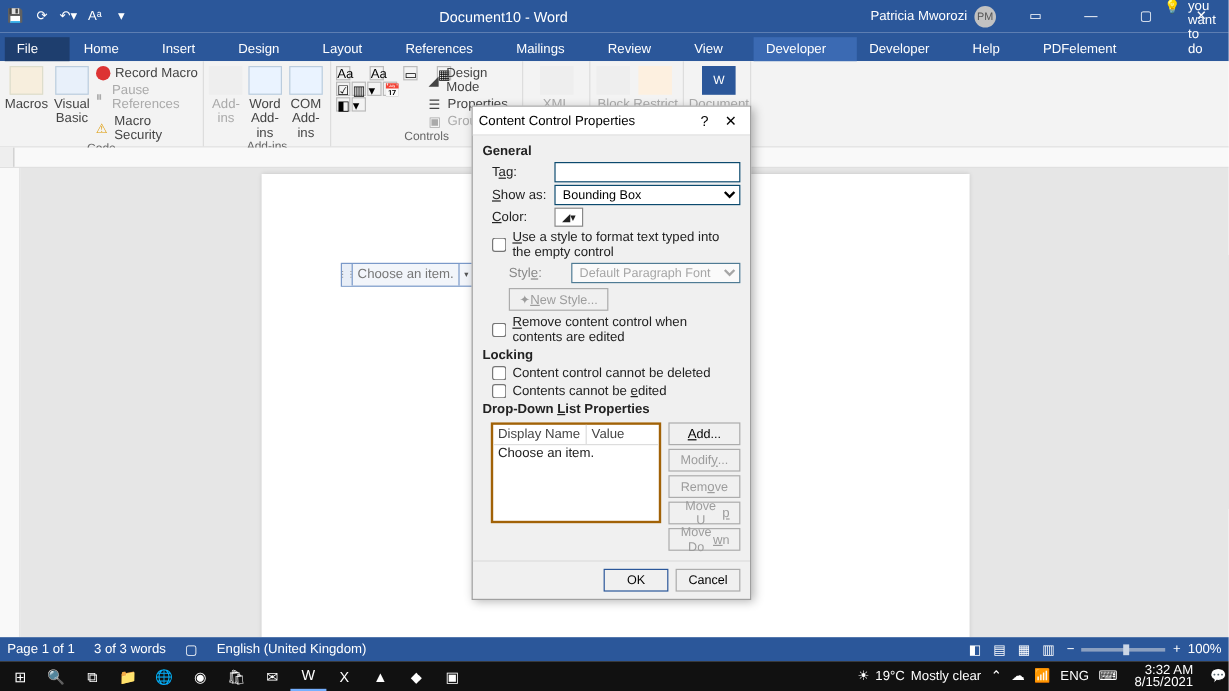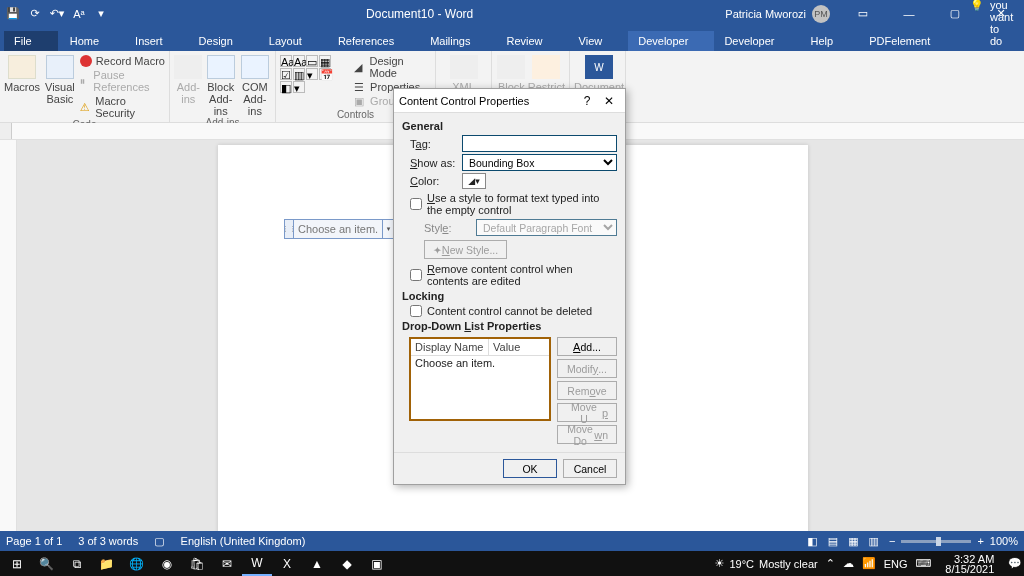--- a/index.html
+++ b/index.html
@@ -159,33 +159,33 @@
     <div class="glabel">Code</div>
   </div>
   <div class="rgroup" style="width:106px">
     <div class="rgtop">
       <div class="bigbtn" style="width:32px;color:#aaa">
           <div class="ico" style="background:#eee"></div>
           <span>Add-ins</span>
         </div>
       <div class="bigbtn" style="width:38px">
           <div class="ico" style="background:#eaf3ff;border:1px solid #bcd"></div>
-          <span>Block Add-ins</span>
+          <span>Word Add-ins</span>
         </div>
       <div class="bigbtn" style="width:36px">
           <div class="ico" style="background:#eaf3ff;border:1px solid #bcd"></div>
           <span>COM Add-ins</span>
         </div>
     </div>
     <div class="glabel">Add-ins</div>
   </div>
   <div class="rgroup" style="width:160px">
     <div class="rgtop">
       <div style="display:flex;flex-direction:column;gap:1px;width:76px;padding-top:2px">
-        <div style="display:flex;gap:1px">
+        <div style="display:flex;gap:16px">
             <span class="mini" style="border:1px solid #bbb">Aa</span>
             <span class="mini" style="border:1px solid #bbb">Aa</span>
             <span class="mini" style="border:1px solid #bbb">▭</span>
             <span class="mini" style="border:1px solid #bbb">▦</span>
           </div>
         <div style="display:flex;gap:1px">
             <span class="mini" style="border:1px solid #bbb">☑</span>
             <span class="mini" style="border:1px solid #bbb">▥</span>
             <span class="mini" style="border:1px solid #bbb">▾</span>
             <span class="mini" style="border:1px solid #bbb">📅</span>
@@ -287,20 +287,24 @@
       </div>
     <div style="margin:4px 0 4px 22px"><button class="btn2 disabled" disabled="">✦ <u class="ul">N</u>ew Style...</button></div>
     <div class="ck">
         <input type="checkbox" style="">
         <span><u class="ul">R</u>emove content control when contents are edited</span>
       </div>
     <div class="sect">Locking</div>
     <div class="ck">
         <input type="checkbox" style="">
         <span>Content control cannot be deleted</span>
+      </div>
+    <div class="ck">
+        <input type="checkbox" style="">
+        <span>Contents cannot be <u class="ul">e</u>dited</span>
       </div>
     <div class="sect">Drop-Down <u class="ul">L</u>ist Properties</div>
     <div class="dlg-flex">
       <div style="flex:1">
         <div class="listbox">
           <div class="listhdr">
               <div class="c1">Display Name</div>
               <div>Value</div>
             </div>
           <div class="listrow">

